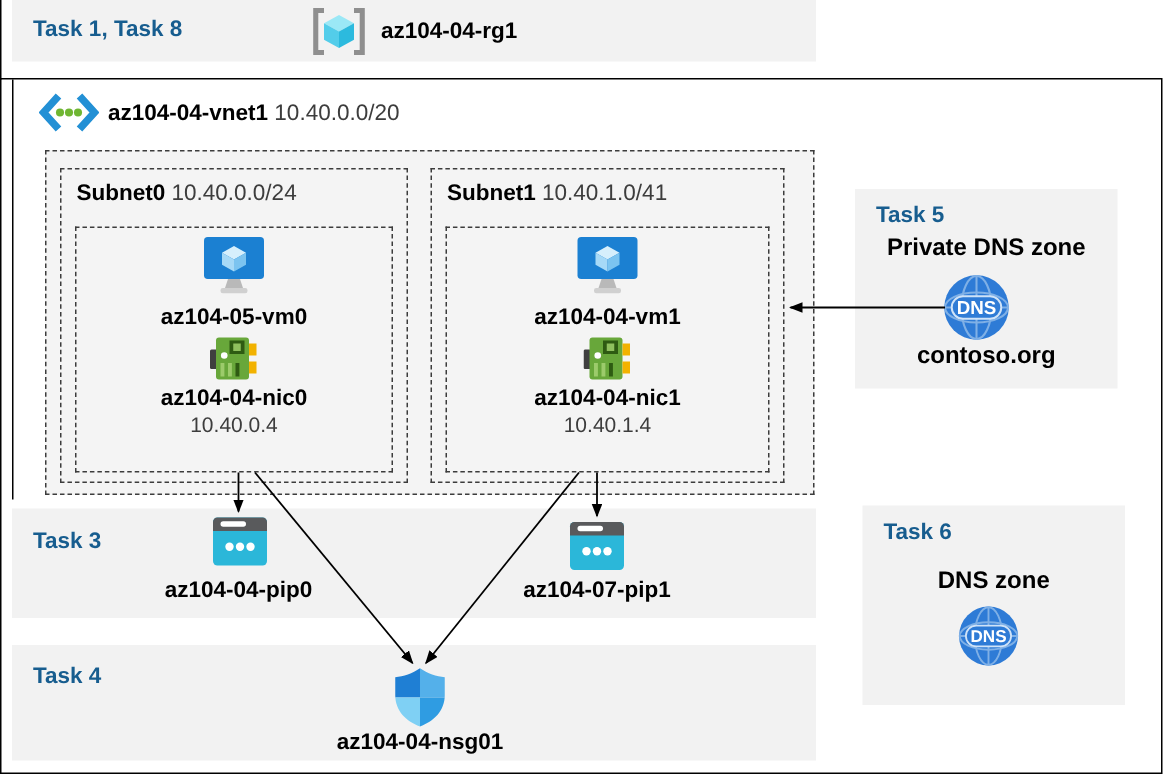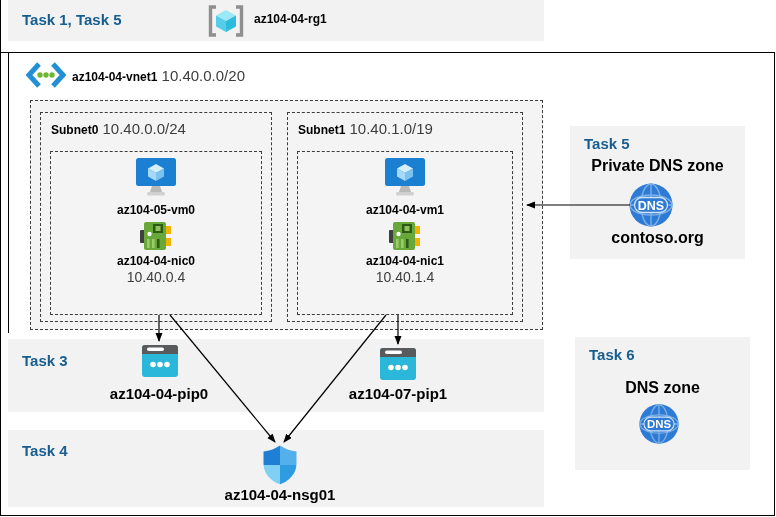--- a/index.html
+++ b/index.html
@@ -3,42 +3,42 @@
 <meta charset="utf-8">
 <style>
   html,body{margin:0;padding:0;background:#fff;}
   #canvas{
     position:relative;width:776px;height:517px;background:#fff;overflow:hidden;
     font-family:"Liberation Sans",sans-serif;color:#000;
   }
   .abs{position:absolute;}
   .panel{position:absolute;background:#f2f2f2;}
   .task-label{position:absolute;font-size:15px;font-weight:bold;color:#175d8f;white-space:nowrap;}
-  .name-label{font-size:12px;font-weight:bold;color:#000;white-space:nowrap;}
+  .name-label{font-size:15px;font-weight:bold;color:#000;white-space:nowrap;}
   .sub-label{font-size:14px;color:#3d3d3d;white-space:nowrap;}
   .center-label{position:absolute;text-align:center;font-size:15px;font-weight:bold;color:#000;white-space:nowrap;}
   .dashed{position:absolute;border:1px dashed #3c3c3c;box-sizing:border-box;text-align:right;}
   .frame{position:absolute;border:1px solid #000;box-sizing:border-box;background:transparent;}
   .vline{position:absolute;background:#000;width:1px;}
   .inner-stack{display:flex;flex-direction:column;align-items:center;}
   .big-title{position:absolute;left:0;right:0;text-align:center;font-size:16px;font-weight:bold;color:#000;white-space:nowrap;}
   svg{display:block;}
   #connectors{position:absolute;left:0;top:0;pointer-events:none;z-index:6;}
   .icon{z-index:4;}
 </style>
 </head>
 <body>
 
 <div id="canvas">
 
   <div class="frame" style="left:0;top:52px;width:775px;height:464px;"></div>
   <div class="vline" style="left:0;top:0;height:53px;"></div>
 
   <div class="panel" style="left:8px;top:0;width:536px;height:41px;">
-    <div class="task-label" style="left:14px;top:11px;">Task 1, Task 5</div>
+    <div class="task-label" style="left:14px;top:11px;">Task 1, Task 8</div>
     <svg class="abs icon" style="left:198px;top:4px;" width="40" height="34" viewBox="0 0 40 34">
       <path d="M10,3 H4.5 V31 H10" fill="none" stroke="#8f8f8f" stroke-width="3.4"></path>
       <path d="M30,3 H35.5 V31 H30" fill="none" stroke="#8f8f8f" stroke-width="3.4"></path>
       <polygon points="20,6 30,11.5 20,17 10,11.5" fill="#9be8f6"></polygon>
       <polygon points="10,11.5 20,17 20,28 10,22.5" fill="#53cdea"></polygon>
       <polygon points="30,11.5 20,17 20,28 30,22.5" fill="#2cbade"></polygon>
     </svg>
     <div class="name-label abs" style="left:246px;top:12px;">az104-04-rg1</div>
   </div>
 
@@ -86,21 +86,21 @@
         <rect x="26" y="18" width="5" height="8" fill="#f2b200"></rect>
       </svg>
       <div class="name-label" style="margin-top:2px;">az104-04-nic0</div>
       <div class="sub-label" style="margin-top:1px;">10.40.0.4</div>
     </div>
   </div>
 
   <div class="dashed" style="left:287px;top:112px;width:236px;height:210px;">
     <div class="abs" style="left:10px;top:7px;font-size:15px;">
       <span class="name-label">Subnet1</span>
-      <span class="sub-label" style="font-size:15px;">10.40.1.0/19</span>
+      <span class="sub-label" style="font-size:15px;">10.40.1.0/41</span>
     </div>
     <div class="dashed inner-stack" style="left:9px;top:38px;width:216px;height:164px;">
       <svg class="icon" style="margin-top:4px;" width="46" height="42" viewBox="0 0 46 42">
         <rect x="3" y="2" width="40" height="28" rx="2.5" fill="#1b80d2"></rect>
         <polygon points="23,8 31,12.5 23,17 15,12.5" fill="#d6effc"></polygon>
         <polygon points="15,12.5 23,17 23,25 15,20.5" fill="#a6d9f7"></polygon>
         <polygon points="31,12.5 23,17 23,25 31,20.5" fill="#7cc4f0"></polygon>
         <polygon points="19,30 27,30 29,36 17,36" fill="#b9b9b9"></polygon>
         <rect x="14" y="36" width="18" height="3.5" rx="1.5" fill="#d0d0d0"></rect>
       </svg>

